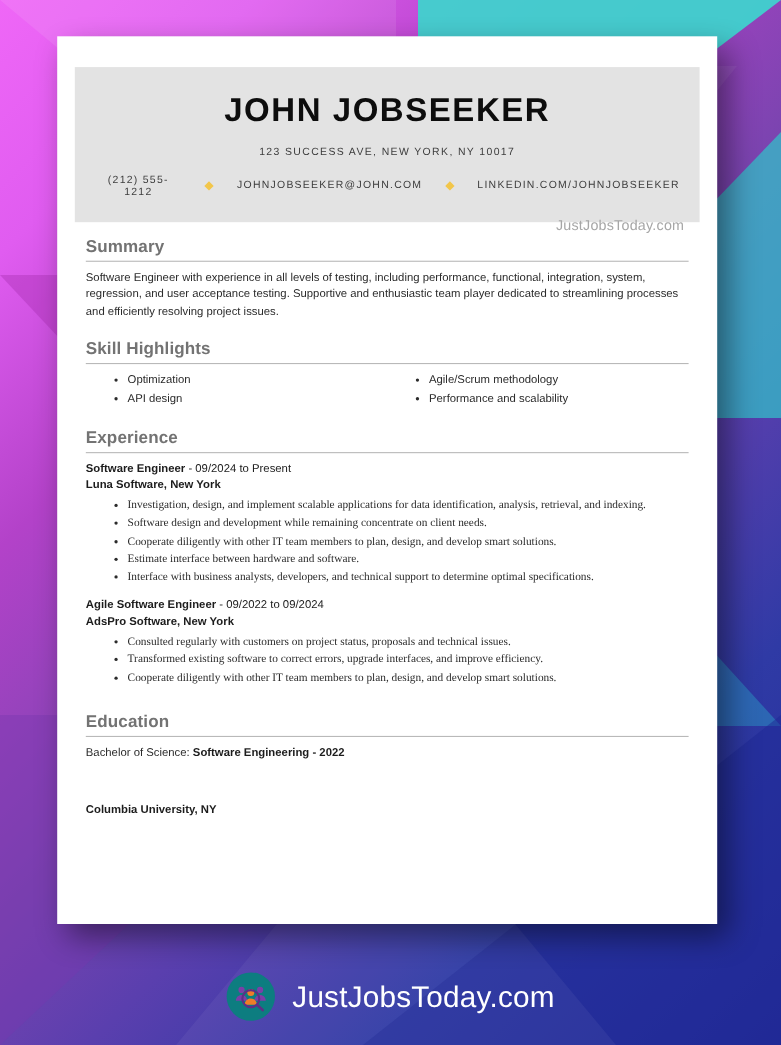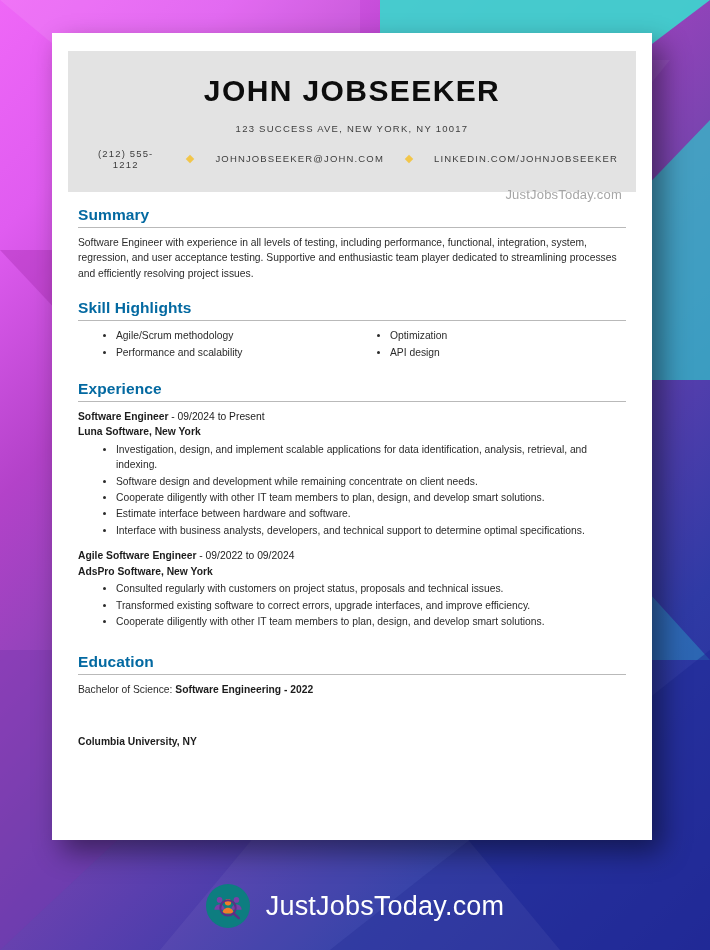--- a/index.html
+++ b/index.html
@@ -48,21 +48,21 @@
   #page {
     position: absolute;
     left: 52px;
     top: 33px;
     width: 600px;
     height: 807px;
     background: #ffffff;
     box-shadow: 10px 12px 26px rgba(0,0,0,0.45);
   }
   #page-inner {
-    padding: 18px 16px 0 16px;
+    padding: 28px 16px 0 16px;
     box-sizing: border-box;
     height: 100%;
   }
 
   
   #resume-header {
     background: #e3e3e3;
     padding: 24px 18px 22px 18px;
     text-align: center;
   }
@@ -101,21 +101,21 @@
 
   
   #resume-body {
     padding: 14px 10px 0 10px;
     position: relative;
   }
   .section { margin-bottom: 4px; }
   .section-title {
     font-size: 15.5px;
     font-weight: bold;
-    color: #0369a1;
+    color: #737373;
     margin: 0 0 3px 0;
     letter-spacing: 0.1px;
   }
   .section-rule {
     border: 0;
     border-top: 1px solid #b9b9b9;
     margin: 0 0 7px 0;
   }
   .section-gap { height: 14px; }
 
@@ -157,20 +157,21 @@
   .job ul {
     margin: 2px 0 0 0;
     padding-left: 38px;
     list-style: disc;
   }
   .job li {
     font-size: 10.3px;
     color: #2b2b2b;
     line-height: 1.5;
     margin-bottom: 1px;
+    font-family: Liberation Serif, serif;
   }
 
   
   .edu-degree-line {
     font-size: 10.3px;
     color: #2b2b2b;
     line-height: 1.55;
   }
   .edu-degree-line .degree-major { font-weight: bold; color:#1c1c1c;margin-top:45px; }
   .edu-school {
@@ -258,26 +259,26 @@
         <p id="summary-text">Software Engineer with experience in all levels of testing, including performance, functional, integration, system, regression, and user acceptance testing. Supportive and enthusiastic team player dedicated to streamlining processes and efficiently resolving project issues.</p>
       </div>
 
       <div class="section-gap"></div>
 
       <div class="section">
         <h2 class="section-title">Skill Highlights</h2>
         <hr class="section-rule">
         <div id="skills-columns">
           <ul>
+            <li>Optimization</li>
+            <li>API design</li>
+          </ul>
+          <ul>
             <li>Agile/Scrum methodology</li>
             <li>Performance and scalability</li>
-          </ul>
-          <ul>
-            <li>Optimization</li>
-            <li>API design</li>
           </ul>
         </div>
       </div>
 
       <div class="section-gap"></div>
 
       <div class="section">
         <h2 class="section-title">Experience</h2>
         <hr class="section-rule">
 

